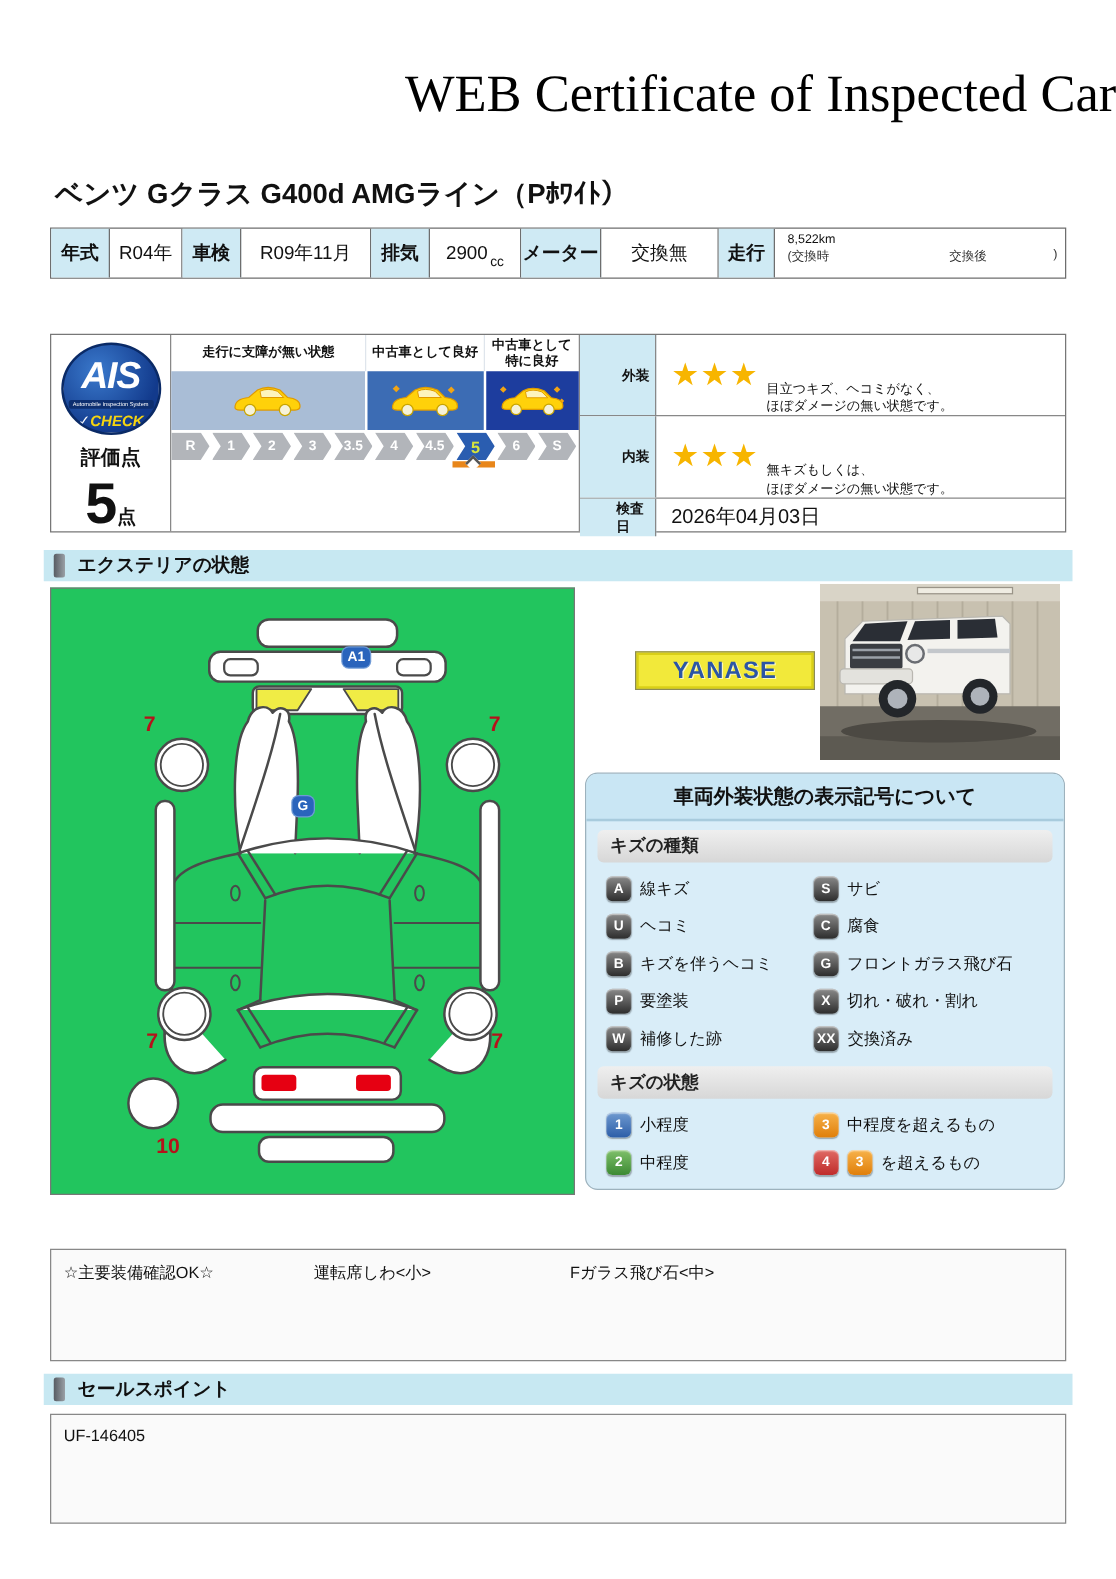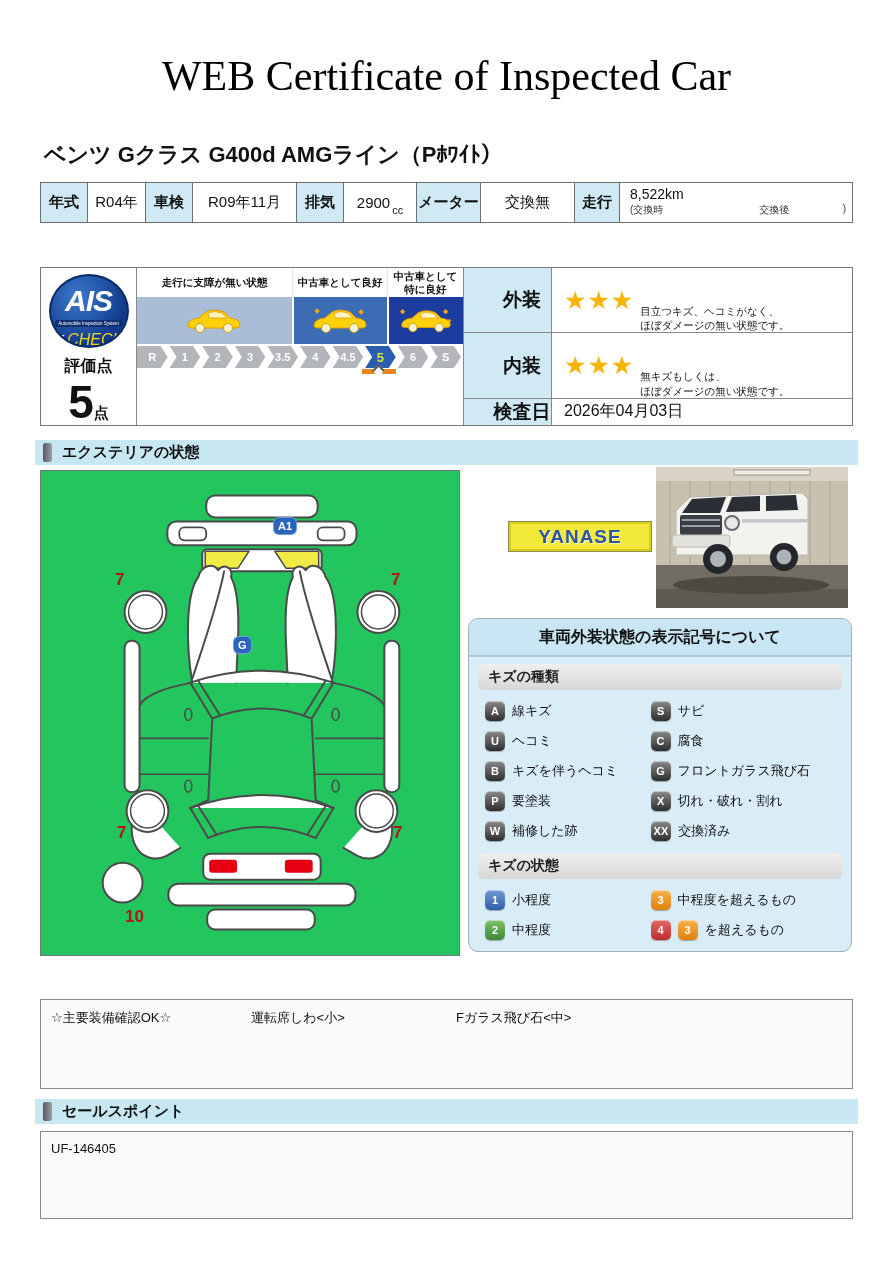--- a/index.html
+++ b/index.html
@@ -2,34 +2,34 @@
 <html><head>
 <meta charset="utf-8">
 <style>
   * { margin:0; padding:0; box-sizing:border-box; }
   html,body { background:#fff; }
   body { width:893px; height:1263px; position:relative; overflow:hidden;
          font-family:"Liberation Sans","DejaVu Sans",sans-serif; color:#111; }
   .page { position:absolute; inset:0; }
 
   
-  .main-title { position:absolute; top:52px; left:0; width:100%; text-align:center;
+  .main-title { position:absolute; top:52px; left:0; width:100%; text-align:right;
     font-family:"Liberation Serif","DejaVu Serif",serif; font-size:42px; font-weight:400; color:#000; }
   .vehicle-name { position:absolute; top:140px; left:44px; font-size:22px; font-weight:bold; }
 
   
   .spec-table { position:absolute; left:40px; top:182px; width:813px; height:41px;
     display:flex; border:1px solid #6e6e6e; background:#fff; }
   .spec-cell { border-right:1px solid #6e6e6e; display:flex; align-items:center; justify-content:center;
     font-size:15px; height:100%; }
   .spec-cell.lbl { background:#cfeaf4; font-weight:bold; }
   .spec-cell:last-child { border-right:none; }
   .cc-unit { font-size:11px; align-self:flex-end; margin:0 0 6px 2px; }
   .mileage-cell { flex:1; display:block; padding:3px 6px 2px 10px; }
-  .mileage-top { font-size:14px; }
+  .mileage-top { font-size:10px; }
   .mileage-note { font-size:10px; color:#333; display:flex; margin-top:1px; }
   .mileage-note .n2 { margin-left:96px; }
   .mileage-note .n3 { margin-left:auto; }
 
   
   .sec-header { position:absolute; left:35px; width:823px; height:25px; background:#c7e8f2;
     display:flex; align-items:center; }
   .sec-pill { width:9px; height:19px; margin-left:8px; border-radius:2px;
     background:linear-gradient(90deg,#575c63,#9aa0a6); }
   .sec-title { font-size:15px; font-weight:bold; margin-left:10px; }
@@ -39,21 +39,21 @@
     border:1px solid #777; display:flex; background:#fff; }
   .q-left { width:96px; border-right:1px solid #888; display:flex; flex-direction:column; align-items:center; }
   .ais-logo { position:relative; width:80px; height:80px; margin-top:6px; border-radius:50%;
     background:radial-gradient(circle at 35% 30%, #3a79cc, #123a8c 70%); border:2px solid #0a2a66;
     overflow:hidden; }
   .ais-main { position:absolute; top:8px; left:0; width:100%; text-align:center;
     font-size:30px; font-weight:900; font-style:italic; color:#fff; letter-spacing:-1px; }
   .ais-sub { position:absolute; top:44px; left:4px; right:4px; background:#0d2f70; color:#fff;
     font-size:4.5px; text-align:center; padding:1px 0; border-radius:2px; }
   .ais-check { position:absolute; top:54px; left:0; width:100%; text-align:center;
-    font-size:16px; font-weight:400; font-style:italic; color:#f5d410; }
+    font-size:12px; font-weight:700; font-style:italic; color:#f5d410; }
   .ais-check .chk { color:#fff; }
   .score-label { font-size:16px; font-weight:bold; margin-top:8px; }
   .score-value { font-size:46px; font-weight:bold; line-height:1; margin-top:2px; }
   .score-unit { font-size:15px; font-weight:bold; }
 
   .q-mid { width:327px; border-right:1px solid #888; position:relative; }
   .band-labels { display:flex; height:29px; }
   .band-label { display:flex; align-items:center; justify-content:center; text-align:center;
     font-size:10.5px; font-weight:bold; line-height:1.15; border-right:1px solid #dfe5ec; }
   .band-label:nth-child(1){ width:48%; } .band-label:nth-child(2){ width:29%; } .band-label:nth-child(3){ width:23%; border-right:none; }
@@ -71,22 +71,22 @@
   .scale-pointer { position:absolute; top:101px; left:225px; width:34px; height:5px; background:#e8861a; }
   .pointer-caret { position:absolute; top:98px; left:237px; width:9px; height:9px; background:#fff;
     border-left:2px solid #555; border-top:2px solid #555; transform:rotate(45deg); }
   .q-tooltip { position:absolute; left:5px; right:8px; top:112px; height:40px; background:#fff;
     border:2px solid #666; border-radius:9px; display:flex; align-items:center; padding:0 10px; }
   .q-tooltip span { font-size:11.5px; font-weight:bold; color:#1b50a8; }
 
   .q-right { flex:1; display:flex; flex-direction:column; }
   .q-row { flex:1; display:flex; border-bottom:1px solid #888; }
   .q-row:last-child { border-bottom:none; }
-  .q-row-label { width:88px; background:#cfeaf4; border-right:1px solid #888;
-    display:flex; align-items:center; justify-content:center; font-size:19px; font-weight:bold;padding-left:29px; }
+  .q-row-label { width:61px; background:#cfeaf4; border-right:1px solid #888;
+    display:flex; align-items:center; justify-content:center; font-size:11px; font-weight:bold;padding-left:29px; }
   .q-row-value { flex:1; display:flex; align-items:center; padding-left:12px; font-size:16px; }
   .stars { color:#f7b500; font-size:25px; letter-spacing:1px; line-height:1; margin-right:6px; }
   .star-desc { font-size:10.5px; line-height:1.35;margin-top:36px; }
 
   
   .diagram-box { position:absolute; left:40px; top:470px; width:420px; height:486px;
     border:1px solid #777; background:#22c55e; }
   .marker { position:absolute; font-weight:bold; }
   .marker.badge { background:#2a64bc; color:#fff; border-radius:5px; font-size:11px;
     padding:2px 4px; box-shadow:0 0 0 1px #6f9ad6; }

